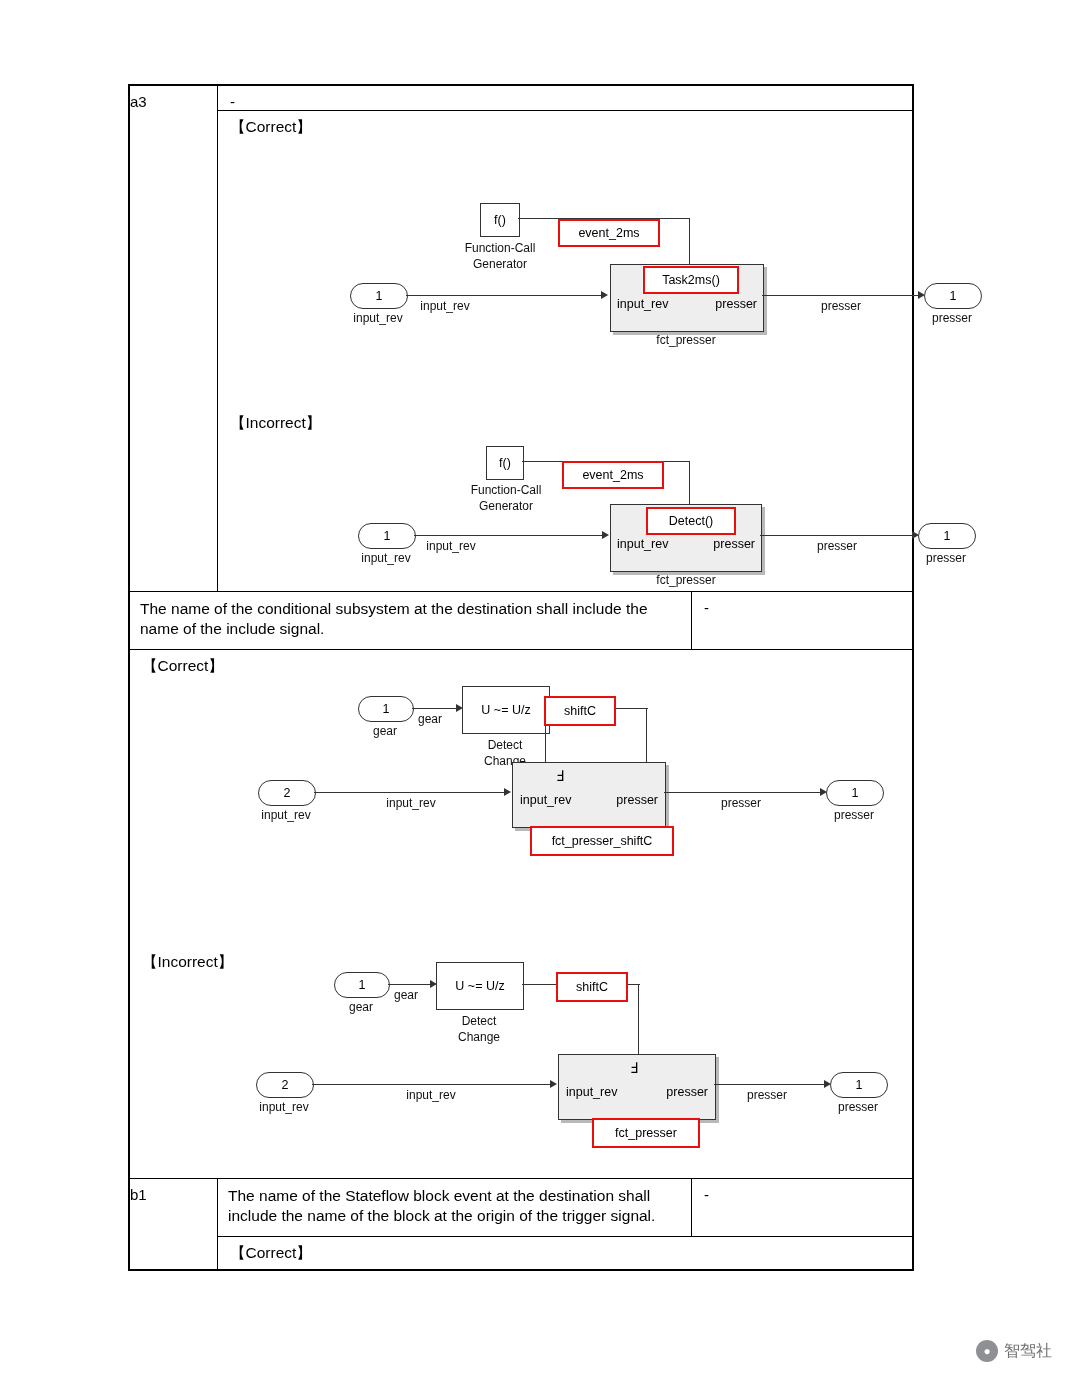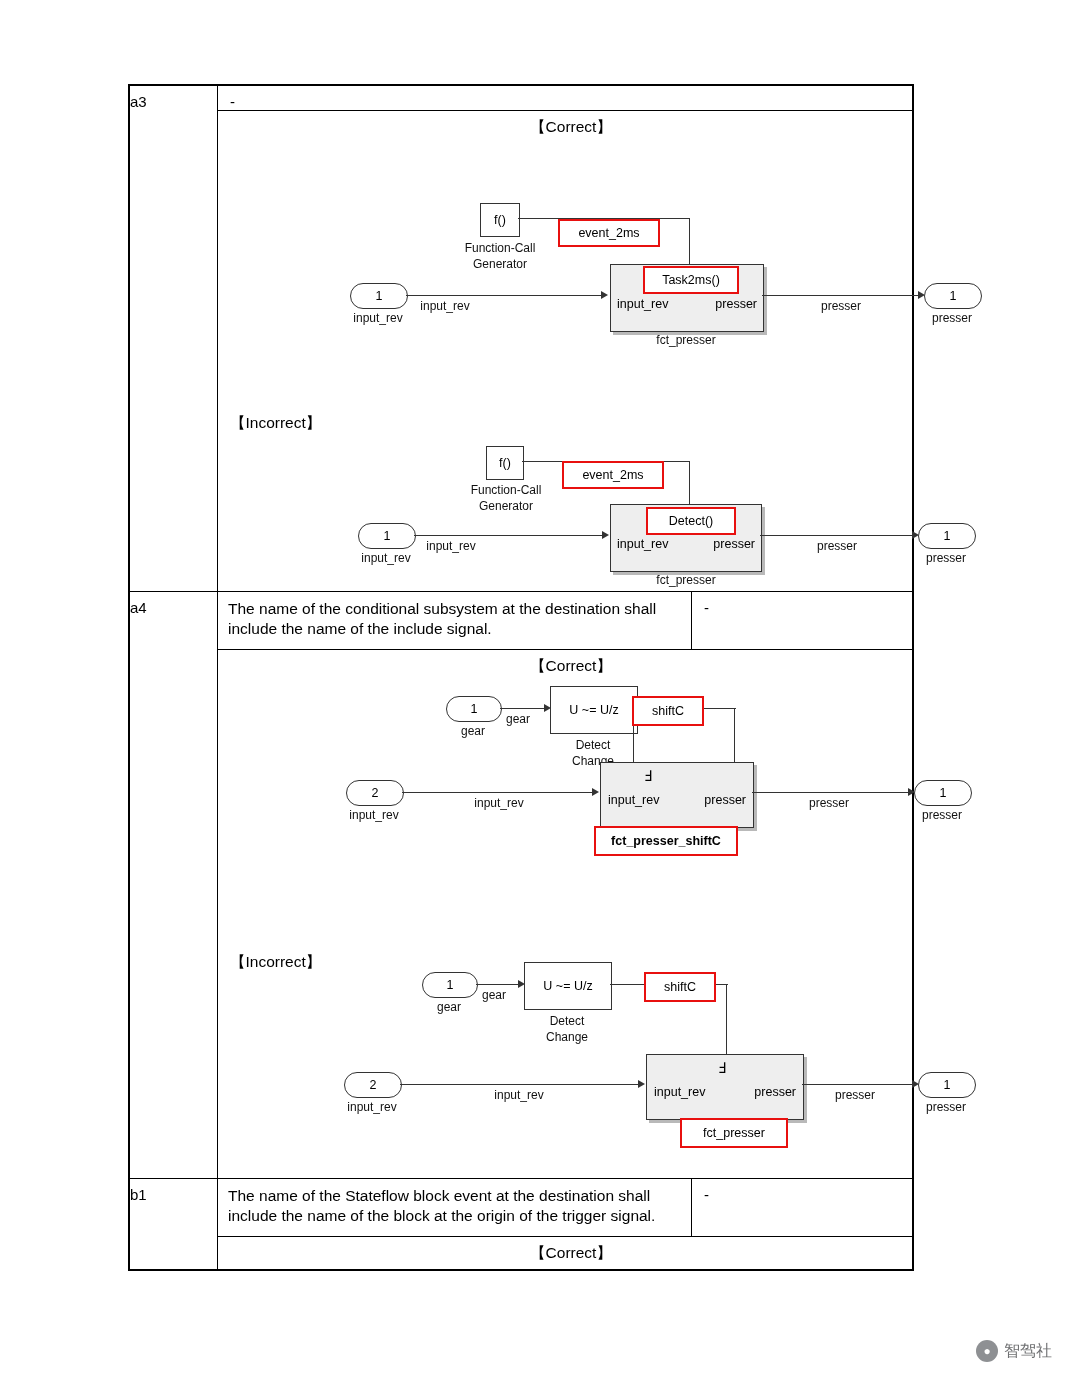--- a/index.html
+++ b/index.html
@@ -67,21 +67,20 @@
     font-size: 15px;
     box-sizing: border-box;
   }
   .diagram-area {
     position: relative;
     box-sizing: border-box;
   }
   .label-tag {
     font-size: 15.5px;
     padding: 6px 0 0 12px;
-    text-align: center;
   }
   
   .dg { position: absolute; }
   .port {
     border: 1.4px solid #333;
     border-radius: 14px;
     background: #fff;
     text-align: center;
     font-size: 12.5px;
     line-height: 1;
@@ -254,21 +253,20 @@
 
             <div class="port dg" style="left:700px;top:172px;width:56px;height:24px;">1</div>
             <div class="cap dg" style="left:678px;top:200px;width:100px;">presser</div>
           </div>
 
         </div>
       </div>
     </div>
 
     <div class="row">
-      <div class="cell-id">a4</div>
       <div class="cell-body">
 
         <div class="rule-line">
           <div class="rule-text">The name of the conditional subsystem at the destination shall include the name of the include signal.</div>
           <div class="rule-note">-</div>
         </div>
 
         <div class="diagram-area" style="height:528px;">
 
           <div class="label-tag">【Correct】</div>
@@ -296,21 +294,21 @@
             <div class="cap dg" style="left:106px;top:158px;width:100px;">input_rev</div>
             <div class="ln h dg" style="left:184px;top:142px;width:194px;"></div>
             <div class="arrow-r dg" style="left:374px;top:138px;"></div>
             <div class="cap dg" style="left:236px;top:146px;width:90px;">input_rev</div>
 
             <div class="subsys dg" style="left:382px;top:112px;width:152px;height:64px;">
               <div class="pin" style="left:7px;top:30px;">input_rev</div>
               <div class="pin" style="right:7px;top:30px;">presser</div>
               <div class="trig-glyph" style="left:44px;top:2px;">Ⅎ</div>
             </div>
-            <div class="redbox dg" style="left:376px;top:176px;width:140px;height:26px;font-weight:bold;">fct_presser_shiftC</div>
+            <div class="redbox dg" style="left:400px;top:176px;width:140px;height:26px;">fct_presser_shiftC</div>
 
             <div class="ln h dg" style="left:534px;top:142px;width:160px;"></div>
             <div class="arrow-r dg" style="left:690px;top:138px;"></div>
             <div class="cap dg" style="left:566px;top:146px;width:90px;">presser</div>
 
             <div class="port dg" style="left:696px;top:130px;width:56px;height:24px;">1</div>
             <div class="cap dg" style="left:674px;top:158px;width:100px;">presser</div>
           </div>
 
           <div class="label-tag" style="position:absolute;left:0;top:296px;">【Incorrect】</div>

